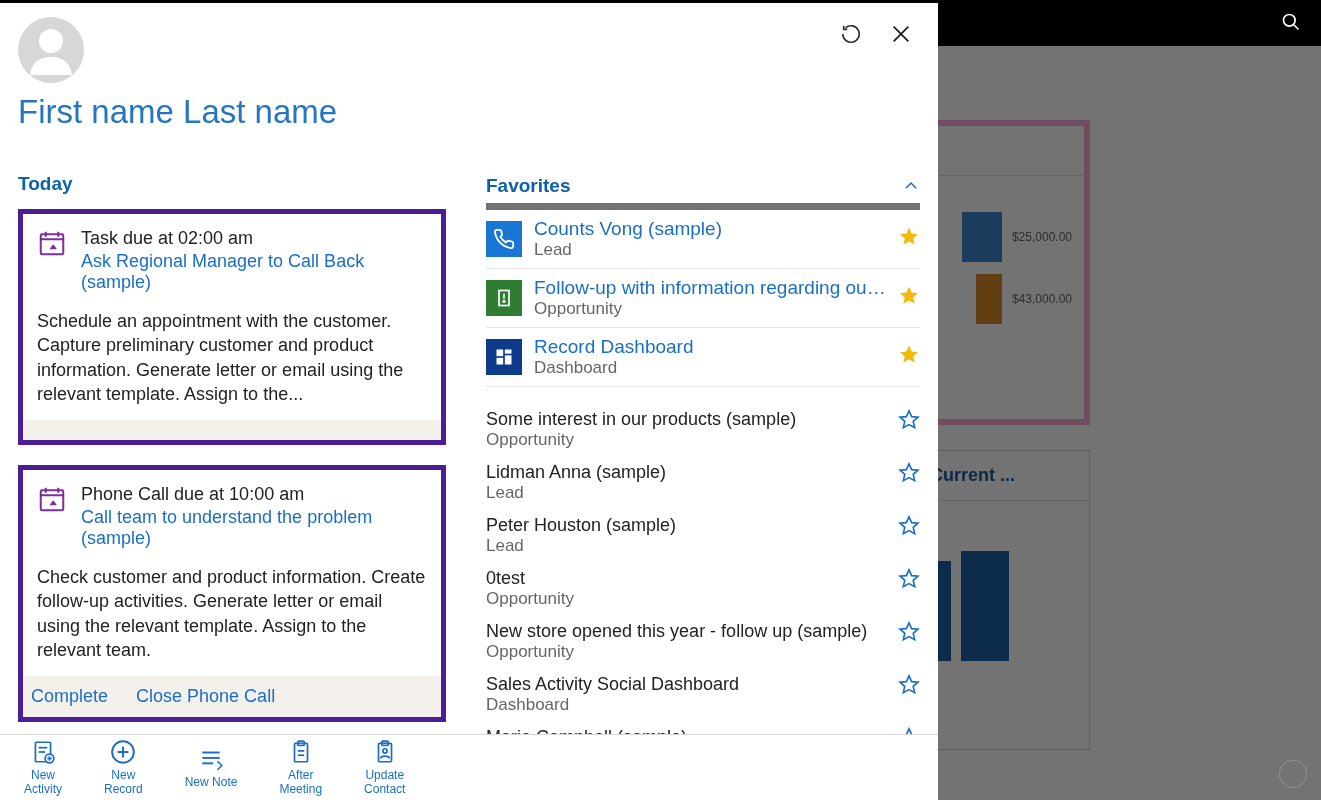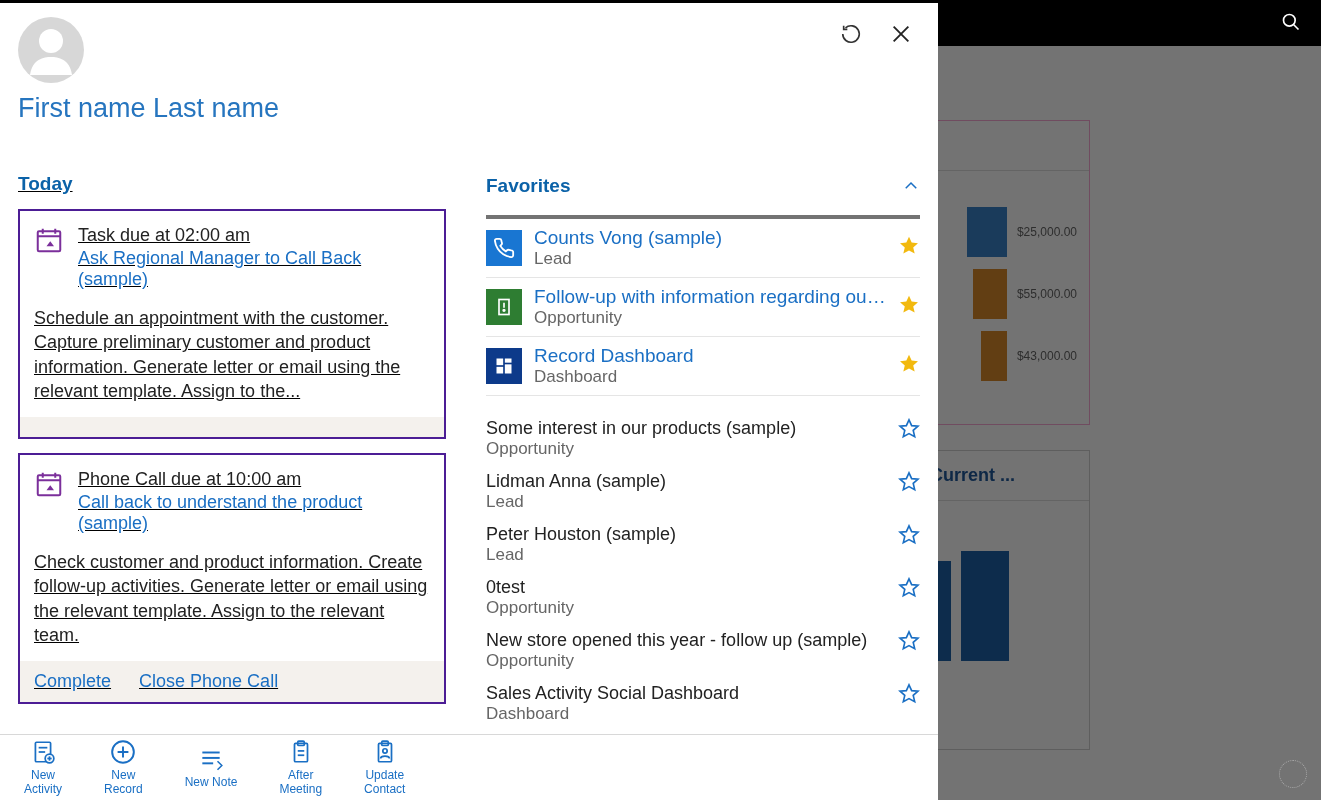--- a/index.html
+++ b/index.html
@@ -6,21 +6,21 @@
   html, body { width: 1321px; height: 800px; font-family: "Segoe UI", Arial, sans-serif; overflow: hidden; }
   .backdrop {
     position: absolute; top: 0; left: 0; width: 1321px; height: 800px;
     background: #fff;
   }
   .back-top {
     position: absolute; top: 0; left: 0; width: 1321px; height: 46px; background: #000;
   }
   .back-chart {
     position: absolute; left: 860px; top: 120px; width: 230px; height: 305px;
-    border: 1px solid #f9a8d4; background: #fff;
+    border: 6px solid #f9a8d4; background: #fff;
   }
   .back-chart .title { color:#215a9c; padding:14px 12px; font-size:18px; font-weight:600; border-bottom:1px solid #ddd; }
   .back-chart .row { display:flex; align-items:center; justify-content:flex-end; padding:6px 12px; font-size:12px; color:#666; }
   .back-chart .bar { height:50px; margin-right:10px; }
   .back-chart2 {
     position: absolute; left: 860px; top: 450px; width: 230px; height: 300px;
     border: 1px solid #d0d0d0; background:#fff;
   }
   .back-chart2 .title { color:#215a9c; padding:14px 12px; font-size:18px; font-weight:600; border-bottom:1px solid #ddd; }
   .back-chart2 .bar1 { position:absolute; left:70px; top:110px; width:20px; height:100px; background:#1e62a8; }
@@ -41,57 +41,57 @@
     position:relative; height:75px;
   }
   .avatar {
     position:absolute; left:18px; top:14px;
   }
   .hdr-actions {
     position:absolute; right:24px; top:18px; display:flex; gap:24px;
   }
   .icon-btn { cursor:pointer; display:flex; align-items:center; justify-content:center; width:26px; height:26px; }
   .person-name {
-    position:absolute; left:18px; top:90px; font-size:27px; font-weight:400; color:#2675bf;
+    position:absolute; left:18px; top:90px; font-size:33px; font-weight:400; color:#2675bf;
   }
   .columns {
     position:absolute; left:18px; right:18px; top:170px; bottom:66px; display:flex; gap:40px;
   }
-  .col-left { width:428px;text-decoration:underline; }
+  .col-left { width:428px; }
   .col-right { flex:1; min-width:0; }
   .section-title {
     color:#0b62a8; font-size:19px; font-weight:600; margin-bottom:14px;
   }
   .card {
-    border:2px solid #4c1d95; background:#fff; margin-bottom:14px;
+    border:5px solid #4c1d95; background:#fff; margin-bottom:20px;
   }
   .card-head {
     display:flex; padding:14px 14px 4px 14px; gap:14px;
   }
   .card-head .titles .line1 { font-size:18px; color:#222; }
   .card-head .titles .line2 { font-size:18px; color:#1a6fc4; margin-top:2px; }
   .card-body {
     padding:12px 14px 14px 14px; font-size:18px; line-height:1.35; color:#222;
   }
   .card-foot {
     background:#f4f1ed; padding:0; min-height:20px;
   }
-  .card-foot.actions { padding:10px 14px; display:flex; gap:28px; }
+  .card-foot.actions { padding:10px 8px; display:flex; gap:28px; }
   .card-foot .link { color:#1a6fc4; font-size:18px; cursor:pointer; }
   .calendar-icon svg { display:block; }
   .right-section {
     display:flex; justify-content:space-between; align-items:center; padding:2px 0;
   }
   .right-section .section-title { margin-bottom:4px; }
   .chevup { cursor:pointer; }
   .list-item {
     display:flex; align-items:center; padding:8px 0; gap:12px; border-bottom:1px solid #e5e5e5;
     cursor:pointer;
   }
-  .fav-list .list-item:first-child { border-top:4px solid #737373;margin-top:12px; }
+  .fav-list .list-item:first-child { border-top:7px solid #737373; }
   .list-icon { width:36px; height:36px; display:flex; align-items:center; justify-content:center; flex-shrink:0; }
   .li-main { flex:1; min-width:0; }
   .li-title { color:#1a6fc4; font-size:19px; white-space:nowrap; overflow:hidden; text-overflow:ellipsis; }
   .li-sub { color:#666; font-size:17px; }
   .star { width:22px; flex-shrink:0; }
   .recent-section { margin-top:16px; }
   .recent-list .list-item { align-items:flex-start; border-bottom:none; padding:6px 0;justify-content:flex-end; }
   .recent-list .li-title { color:#222; font-size:18px; font-weight:400; white-space:normal; }
   .recent-list .li-sub { font-size:17px; }
   .bottom-bar {
@@ -108,24 +108,20 @@
   <div class="back-top"></div>
 
   <div class="back-chart">
     <div class="title">es</div>
     <div style="padding-top:30px;">
       <div class="row">
           <div class="bar" style="width:40px;background:#3a84c9;"></div>
           <span>$25,000.00</span>
         </div>
       <div class="row">
-          <div class="bar" style="width:34px;background:#d98a2a;"></div>
-          <span>$55,000.00</span>
-        </div>
-      <div class="row">
           <div class="bar" style="width:26px;background:#d98a2a;"></div>
           <span>$43,000.00</span>
         </div>
     </div>
   </div>
 
   <div class="back-chart2">
     <div class="title">ties in Current ...</div>
     <div class="bar1"></div>
     <div class="bar2"></div>
@@ -201,21 +197,21 @@
               <svg width="30" height="30" viewBox="0 0 24 24" fill="none" stroke="#7b2f9b" stroke-width="1.6">
                 <rect x="3" y="5" width="18" height="16" rx="1"></rect>
                 <line x1="3" y1="9" x2="21" y2="9"></line>
                 <line x1="7" y1="3" x2="7" y2="7"></line>
                   <line x1="17" y1="3" x2="17" y2="7"></line>
                 <path d="M10 17 l3-4 l3 4 Z" fill="#7b2f9b" stroke="none"></path>
               </svg>
             </div>
             <div class="titles">
               <div class="line1">Phone Call due at 10:00 am</div>
-              <div class="line2">Call back to understand the product (sample)</div>
+              <div class="line2">Call team to understand the problem (sample)</div>
             </div>
           </div>
           <div class="card-body">Check customer and product information. Create follow-up activities. Generate letter or email using the relevant template. Assign to the relevant team.</div>
           <div class="card-foot actions">
             <span class="link">Complete</span>
             <span class="link">Close Phone Call</span>
           </div>
         </div>
       </div>
 

